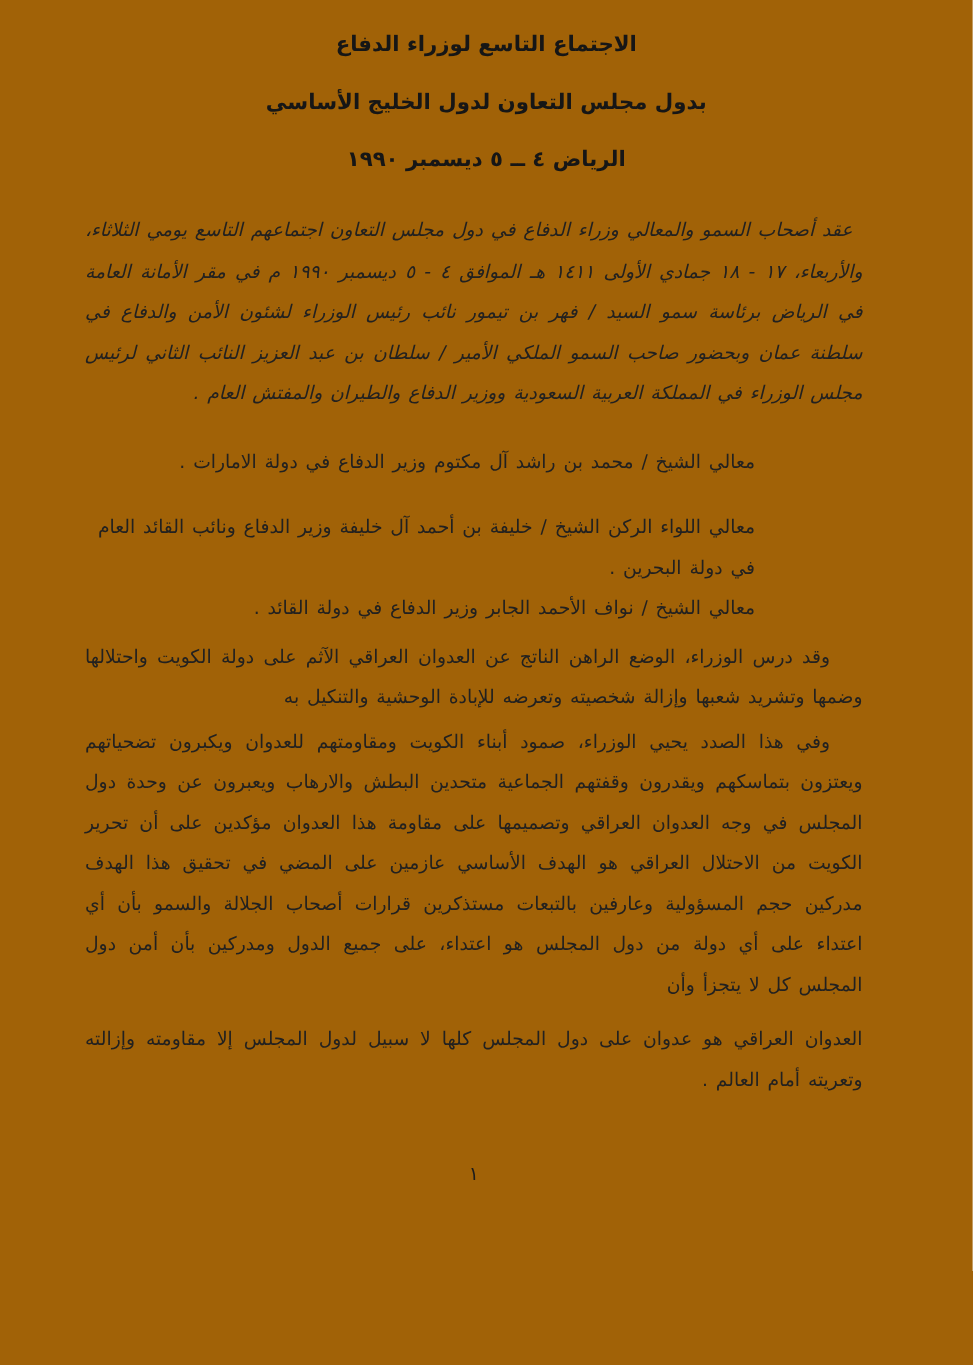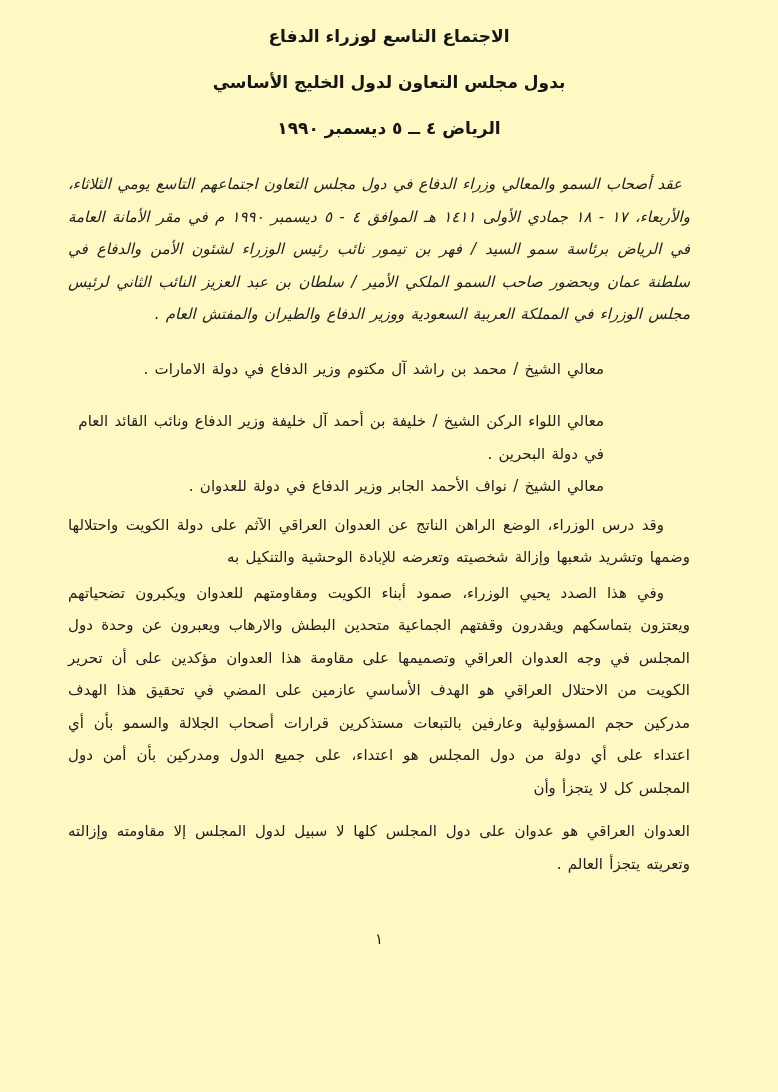--- a/index.html
+++ b/index.html
@@ -8,21 +8,21 @@
     width: 778px;
     height: 1092px;
     position: relative;
     font-family: "DejaVu Sans", sans-serif;
     color: #1c1c1c;
     overflow: hidden;
   }
   .page {
     position: absolute;
     inset: 0;
-    background: #fef9c3;
+    background: #a16207;
   }
   .title-block {
     padding-top: 20px;
     text-align: center;
     direction: rtl;
   }
   .title-line {
     font-size: 17px;
     font-weight: bold;
     line-height: 33px;
@@ -76,21 +76,21 @@
   <div class="title-block">
     <div class="title-line">الاجتماع التاسع لوزراء الدفاع</div>
     <div class="title-line">بدول مجلس التعاون لدول الخليج الأساسي</div>
     <div class="title-line">الرياض ٤ ــ ٥ ديسمبر ١٩٩٠</div>
   </div>
 
   <div class="content">
     <p class="para p-opening">عقد أصحاب السمو والمعالي وزراء الدفاع في دول مجلس التعاون اجتماعهم التاسع يومي الثلاثاء، والأربعاء، ١٧ - ١٨ جمادي الأولى ١٤١١ هـ الموافق ٤ - ٥ ديسمبر ١٩٩٠ م في مقر الأمانة العامة في الرياض برئاسة سمو السيد / فهر بن تيمور نائب رئيس الوزراء لشئون الأمن والدفاع في سلطنة عمان وبحضور صاحب السمو الملكي الأمير / سلطان بن عبد العزيز النائب الثاني لرئيس مجلس الوزراء في المملكة العربية السعودية ووزير الدفاع والطيران والمفتش العام .</p>
     <p class="para p-uae">معالي الشيخ / محمد بن راشد آل مكتوم وزير الدفاع في دولة الامارات .</p>
     <p class="para p-bahrain">معالي اللواء الركن الشيخ / خليفة بن أحمد آل خليفة وزير الدفاع ونائب القائد العام في دولة البحرين .</p>
-    <p class="para p-kuwait">معالي الشيخ / نواف الأحمد الجابر وزير الدفاع في دولة للعدوان .</p>
+    <p class="para p-kuwait">معالي الشيخ / نواف الأحمد الجابر وزير الدفاع في دولة القائد .</p>
     <p class="para p-review">وقد درس الوزراء، الوضع الراهن الناتج عن العدوان العراقي الآثم على دولة الكويت واحتلالها وضمها وتشريد شعبها وإزالة شخصيته وتعرضه للإبادة الوحشية والتنكيل به</p>
     <p class="para p-solidarity">وفي هذا الصدد يحيي الوزراء، صمود أبناء الكويت ومقاومتهم للعدوان ويكبرون تضحياتهم ويعتزون بتماسكهم ويقدرون وقفتهم الجماعية متحدين البطش والارهاب ويعبرون عن وحدة دول المجلس في وجه العدوان العراقي وتصميمها على مقاومة هذا العدوان مؤكدين على أن تحرير الكويت من الاحتلال العراقي هو الهدف الأساسي عازمين على المضي في تحقيق هذا الهدف مدركين حجم المسؤولية وعارفين بالتبعات مستذكرين قرارات أصحاب الجلالة والسمو بأن أي اعتداء على أي دولة من دول المجلس هو اعتداء، على جميع الدول ومدركين بأن أمن دول المجلس كل لا يتجزأ وأن</p>
-    <p class="para p-aggression">العدوان العراقي هو عدوان على دول المجلس كلها لا سبيل لدول المجلس إلا مقاومته وإزالته وتعريته يتجزأ العالم .</p>
+    <p class="para p-aggression">العدوان العراقي هو عدوان على دول المجلس كلها لا سبيل لدول المجلس إلا مقاومته وإزالته وتعريته أمام العالم .</p>
   </div>
 
   <div class="page-number">١</div>
 
 </div>
 
 </body></html>

